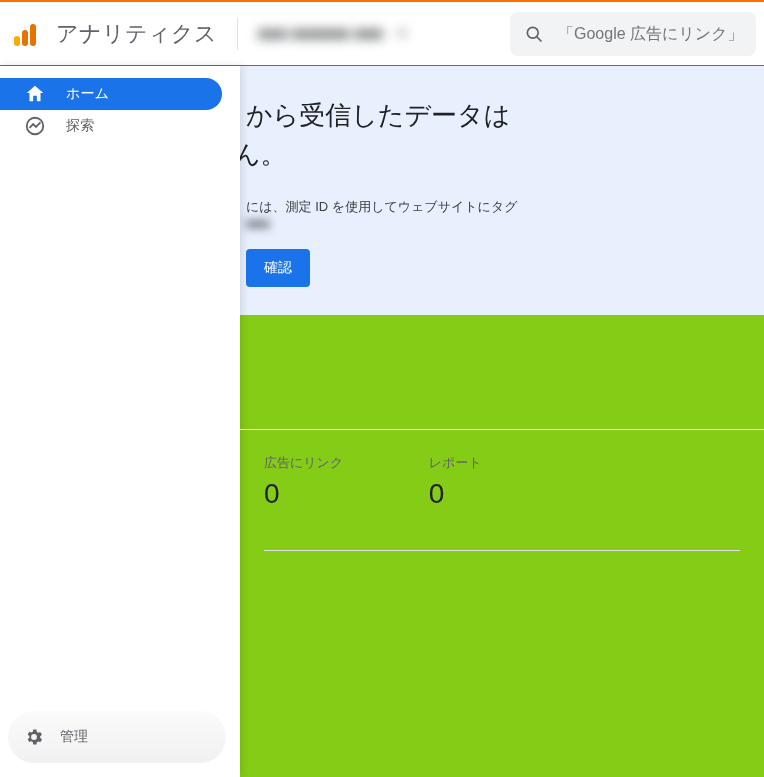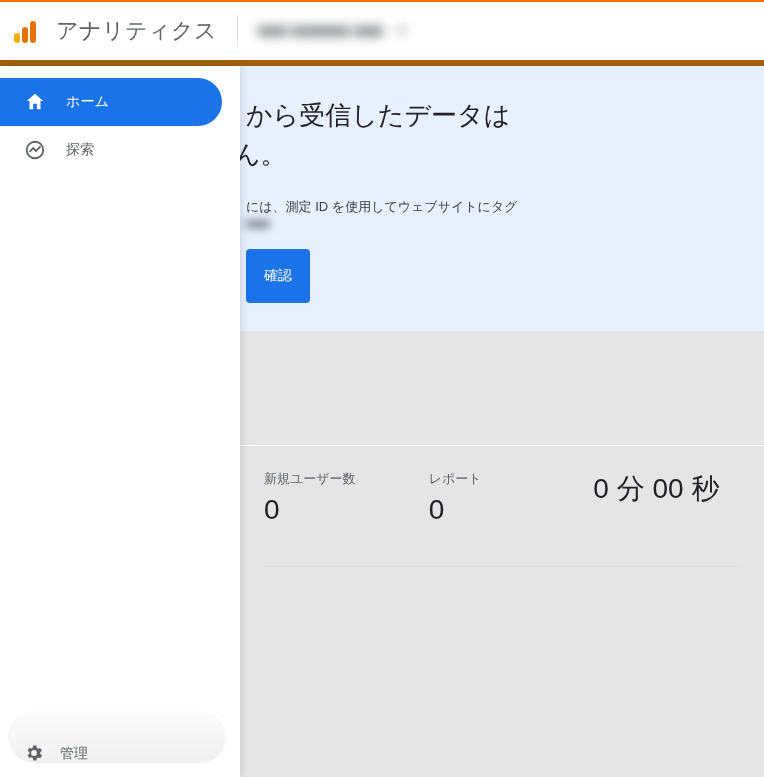--- a/index.html
+++ b/index.html
@@ -1,46 +1,46 @@
 <!DOCTYPE html>
 <html><head>
   <meta charset="utf-8">
   <style>
     * { margin:0; padding:0; box-sizing:border-box; font-family:"Helvetica Neue",Arial,"Hiragino Kaku Gothic ProN","Hiragino Sans",Meiryo,sans-serif; }
     body { width:764px; height:777px; overflow:hidden; background:#fff; position:relative; }
     .topbar { height:2px; background:#ff6f00; }
-    header { height:64px; display:flex; align-items:center; padding:0 8px; border-bottom:6px solid #a16207; }
+    header { height:64px; display:flex; align-items:center; padding:0 8px; border-bottom:1px solid #a16207; }
     .logo-box { display:flex; align-items:center; gap:18px; padding-left:6px; }
     .logo { width:24px; height:24px; display:flex; align-items:flex-end; gap:2px; }
     .logo .bar1 { width:6px; height:10px; background:#f9ab00; border-radius:3px; }
     .logo .bar2 { width:6px; height:16px; background:#e37400; border-radius:3px; }
     .logo .bar3 { width:6px; height:22px; background:#e37400; border-radius:3px; }
     .product-name { font-size:22px; color:#5f6368; letter-spacing:0.5px; }
     .vline { width:1px; height:32px; background:#e0e0e0; margin:0 20px; }
     .prop-picker { flex:0 0 auto; display:flex; align-items:center; gap:8px; color:#3c4043; font-size:16px; filter:blur(6px); }
     .prop-picker .caret { filter:none; }
     .caret { width:0; height:0; border-left:5px solid transparent; border-right:5px solid transparent; border-top:6px solid #5f6368; margin-left:6px; }
     .searchbox { margin-left:auto; height:44px; background:#f1f3f4; border-radius:8px; display:flex; align-items:center; padding:0 14px; gap:14px; min-width:246px; color:#5f6368; }
     .searchbox input { border:none; background:transparent; font-size:16px; color:#5f6368; outline:none; width:180px; }
     .layout { display:flex; height:calc(100% - 66px); }
     aside { width:240px; flex:0 0 240px; display:flex; flex-direction:column; box-shadow:2px 0 8px rgba(0,0,0,0.12); background:#fff; z-index:10; }
     nav { padding-top:12px; }
-    .nav-item { height:48px; display:flex; align-items:center; gap:20px; padding-left:24px; border-top-right-radius:24px; border-bottom-right-radius:24px; margin-right:18px; cursor:pointer; color:#5f6368; font-size:14px; letter-spacing:0.2px; }
+    .nav-item { height:32px; display:flex; align-items:center; gap:20px; padding-left:24px; border-top-right-radius:24px; border-bottom-right-radius:24px; margin-right:18px; cursor:pointer; color:#5f6368; font-size:14px; letter-spacing:0.2px; }
     .nav-item.active { background:#1a73e8; color:#fff; }
     .nav-item svg { width:22px; height:22px; }
     .spacer { flex:1; }
-    .admin-wrap { height:52px; display:flex; align-items:flex-end; margin:0 14px 14px 8px; border-radius:26px; background:linear-gradient(#fbfbfb,#f1f1f1); cursor:pointer; padding-left:16px; gap:16px; color:#5f6368; font-size:14px; }
+    .admin-wrap { height:52px; display:flex; align-items:center; margin:0 14px 14px 8px; border-radius:26px; background:linear-gradient(#fbfbfb,#f1f1f1); cursor:pointer; padding-left:16px; gap:16px; color:#5f6368; font-size:14px; }
     .admin-highlight { position:absolute; left:1px; bottom:10px; width:238px; height:58px; border:4px solid #e86519; pointer-events:none; }
     .arrow { position:absolute; left:108px; bottom:60px; pointer-events:none; }
-    main { flex:1; display:flex; flex-direction:column; background:#e5e5e5; }
+    main { flex:1; display:flex; flex-direction:column; background:#84cc16; }
     .banner { background:#e8f0fe; padding:30px 0 28px 0; }
     .banner h1 { font-size:26px; font-weight:400; color:#202124; line-height:1.5; margin-left:6px; }
     .banner p { font-size:13px; color:#3c4043; margin-top:24px; margin-left:6px; }
     .banner .blur { filter:blur(5px); display:inline-block; }
-    .confirm-btn { margin-top:18px; margin-left:6px; display:inline-block; background:#1a73e8; color:#fff; border:none; font-size:14px; padding:18px 18px; border-radius:4px; cursor:pointer; }
+    .confirm-btn { margin-top:18px; margin-left:6px; display:inline-block; background:#1a73e8; color:#fff; border:none; font-size:14px; padding:10px 18px; border-radius:4px; cursor:pointer; }
     .metrics { display:flex; padding:24px 6px 40px 24px; gap:0; border-top:1px solid #fff; margin-top:72px; }
     .metric { flex:1; }
     .metric .label { font-size:13px; color:#5f6368; margin-bottom:6px; }
     .metric .value { font-size:28px; color:#202124; }
     .rule { height:1px; background:#e0e0e0; margin:0 24px; }
     main > .gap { height:42px; }
   </style>
 </head>
 <body>
 
@@ -52,20 +52,27 @@
       <span class="bar1"></span>
         <span class="bar2"></span>
         <span class="bar3"></span>
     </div>
     <span class="product-name">アナリティクス</span>
   </div>
   <div class="vline"></div>
   <div class="prop-picker">
     <span>■■■  ■■■■■■ ■■■</span>
     <span class="caret" style="filter:none"></span>
+  </div>
+  <div class="searchbox">
+    <svg width="20" height="20" viewBox="0 0 24 24" fill="none" stroke="#5f6368" stroke-width="2">
+      <circle cx="10.5" cy="10.5" r="6.5"></circle>
+        <line x1="21" y1="21" x2="15.5" y2="15.5"></line>
+    </svg>
+    <input placeholder="「Google 広告にリンク」" style="">
   </div>
 </header>
 
 <div class="layout">
   <aside>
     <nav>
       <div class="nav-item active">
         <svg viewBox="0 0 24 24" fill="#fff">
             <path d="M12 3l9 8h-3v9h-4v-6H10v6H6v-9H3z"></path>
           </svg>
@@ -98,29 +105,28 @@
         <span>には、測定 ID を使用してウェブサイトにタグ</span><br>
         <span class="blur">■■■</span>
       </p>
       <button class="confirm-btn">確認</button>
     </div>
 
     <div class="gap"></div>
 
     <div class="metrics">
       <div class="metric">
-        <div class="label">新規ユーザー数</div>
+        <div class="label">広告にリンク</div>
         <div class="value">0</div>
       </div>
       <div class="metric">
         <div class="label">レポート</div>
         <div class="value">0</div>
       </div>
       <div class="metric">
-        <div class="value">0 分 00 秒</div>
       </div>
     </div>
     <div class="rule"></div>
   </main>
 </div>
 
 <svg class="arrow" width="90" height="120" viewBox="0 0 90 120">
   <defs>
       <marker id="ah" markerWidth="8" markerHeight="8" refX="5" refY="4" orient="auto">
         <path d="M0,0 L8,4 L0,8 z" fill="#e86519"></path>

